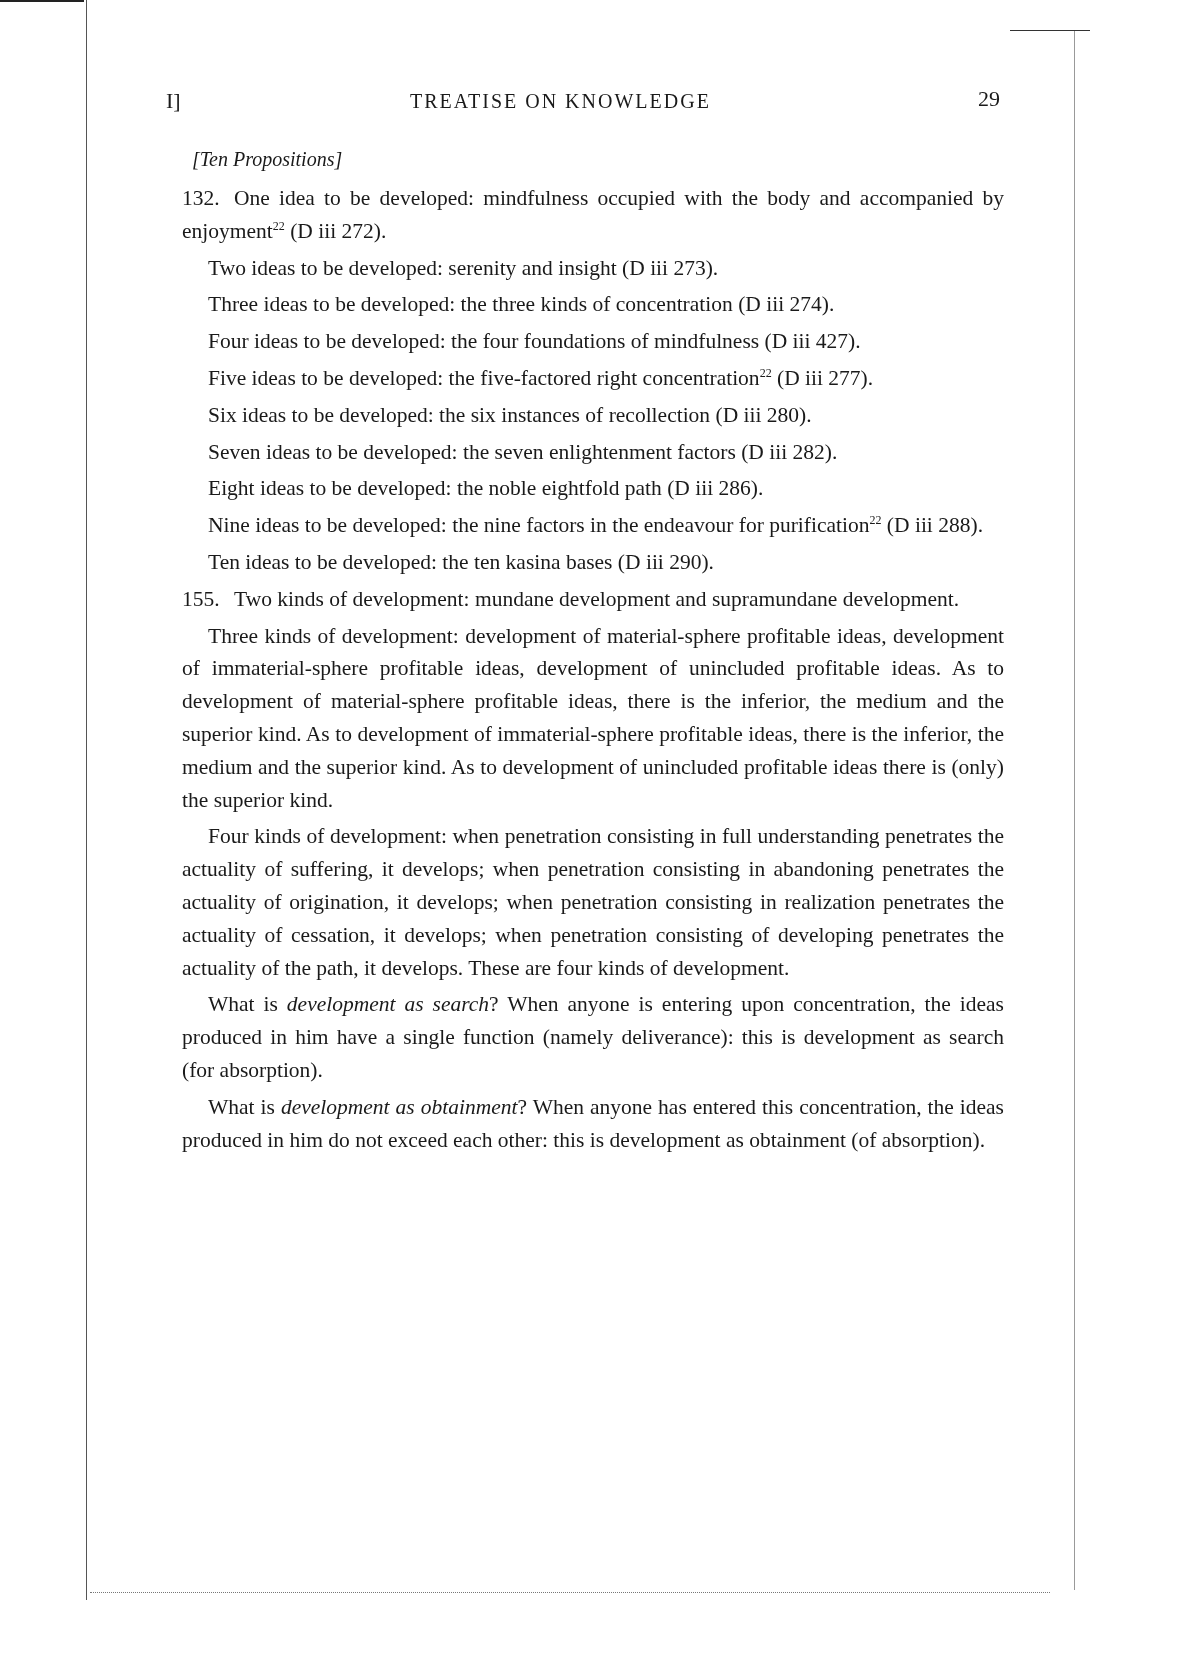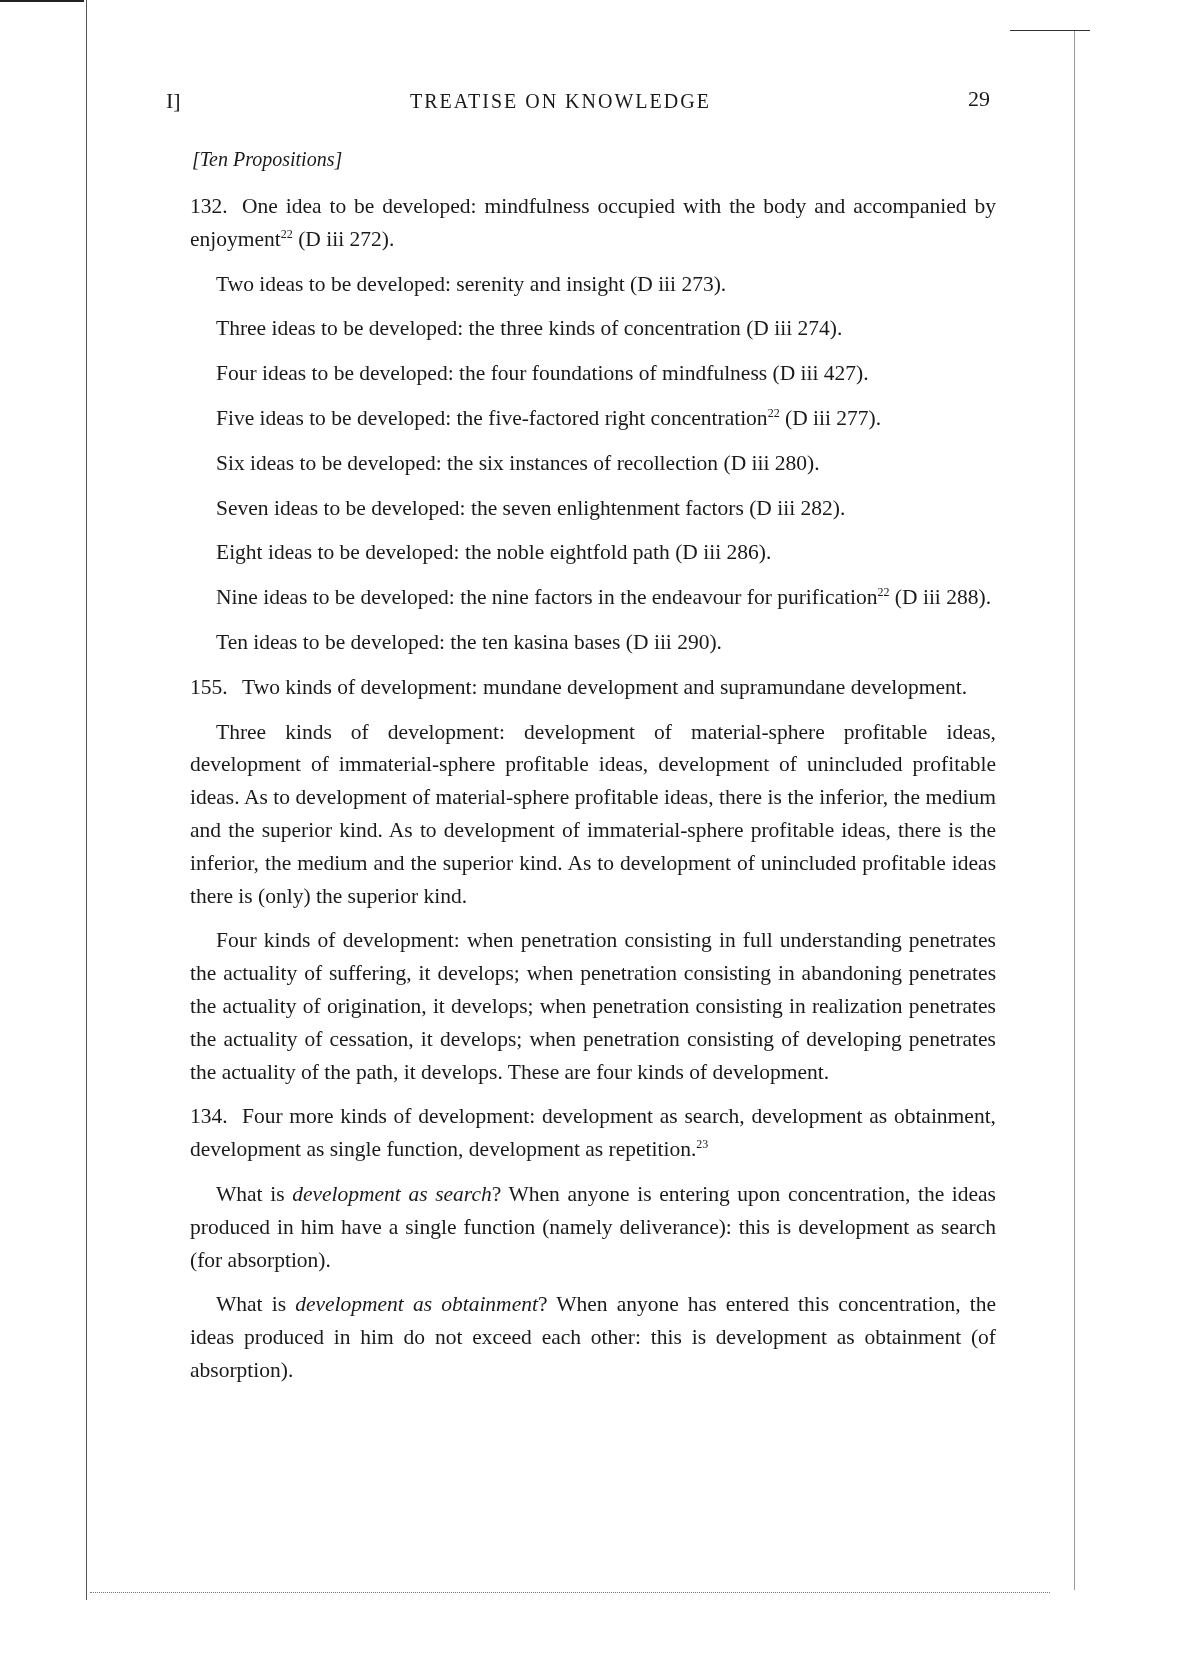--- a/index.html
+++ b/index.html
@@ -6,24 +6,24 @@
   body { width: 1184px; height: 1653px; position: relative; overflow: hidden;
          font-family: "Liberation Serif", "DejaVu Serif", serif; color: #1a1a1a; }
   .page-frame-left { position: absolute; left: 86px; top: 0; width: 1px; height: 1600px; background: #555; }
   .page-frame-top { position: absolute; left: 0; top: 0; width: 84px; height: 2px; background: #222; }
   .page-frame-right { position: absolute; left: 1074px; top: 30px; width: 1px; height: 1560px; background: #999; }
   .top-rule { position: absolute; left: 1010px; top: 30px; width: 80px; height: 1px; background: #333; }
   .bottom-rule { position: absolute; left: 90px; top: 1592px; width: 960px; border-top: 1px dotted #777; }
   .running-head { position: absolute; top: 84px; left: 166px; width: 834px; height: 30px; }
   .rh-left { position: absolute; left: 0; top: 4px; font-size: 22px; }
   .rh-title { position: absolute; left: 244px; top: 6px; font-size: 20px; letter-spacing: 2px; }
-  .rh-page { position: absolute; right: 10px; top: 2px; font-size: 22px; }
+  .rh-page { position: absolute; right: 0; top: 2px; font-size: 22px; }
   .section-heading { position: absolute; left: 192px; top: 148px; font-size: 20px; font-style: italic; }
   .text-body { position: absolute; left: 178px; top: 178px; width: 830px; font-size: 21.5px; line-height: 32.8px; }
-  .text-body p { margin: 12px; text-align: justify; }
+  .text-body p { margin: 4px; text-align: justify; }
   .text-body p.indent { text-indent: 26px; }
   .text-body p.num { text-indent: 0; }
   .pnum { display: inline-block; width: 52px; }
   sup { font-size: 12px; line-height: 0; vertical-align: super; }
   em { font-style: italic; }
 </style>
 </head>
 <body>
 
 <div class="page-frame-top"></div>
@@ -47,16 +47,15 @@
   <p class="indent"><span>Four ideas to be developed: the four foundations of mindfulness (D iii 427).</span></p>
   <p class="indent"><span>Five ideas to be developed: the five-factored right concentration</span><sup>22</sup><span> (D iii 277).</span></p>
   <p class="indent"><span>Six ideas to be developed: the six instances of recollection (D iii 280).</span></p>
   <p class="indent"><span>Seven ideas to be developed: the seven enlightenment factors (D iii 282).</span></p>
   <p class="indent"><span>Eight ideas to be developed: the noble eightfold path (D iii 286).</span></p>
   <p class="indent"><span>Nine ideas to be developed: the nine factors in the endeavour for purification</span><sup>22</sup><span> (D iii 288).</span></p>
   <p class="indent"><span>Ten ideas to be developed: the ten kasina bases (D iii 290).</span></p>
   <p class="num"><span class="pnum">155.</span><span>Two kinds of development: mundane development and supramundane development.</span></p>
   <p class="indent"><span>Three kinds of development: development of material-sphere profitable ideas, development of immaterial-sphere profitable ideas, development of unincluded profitable ideas. As to development of material-sphere profitable ideas, there is the inferior, the medium and the superior kind. As to development of immaterial-sphere profitable ideas, there is the inferior, the medium and the superior kind. As to development of unincluded profitable ideas there is (only) the superior kind.</span></p>
   <p class="indent"><span>Four kinds of development: when penetration consisting in full understanding penetrates the actuality of suffering, it develops; when penetration consisting in abandoning penetrates the actuality of origination, it develops; when penetration consisting in realization penetrates the actuality of cessation, it develops; when penetration consisting of developing penetrates the actuality of the path, it develops. These are four kinds of development.</span></p>
-  <p class="num"><span class="pnum">134.</span><span>Four more kinds of development: development as search, development as obtainment, development as single function, development as repetition.</span><sup>23</sup></p>
   <p class="indent"><span>What is </span><em>development as search</em><span>? When anyone is entering upon concentration, the ideas produced in him have a single function (namely deliverance): this is development as search (for absorption).</span></p>
   <p class="indent"><span>What is </span><em>development as obtainment</em><span>? When anyone has entered this concentration, the ideas produced in him do not exceed each other: this is development as obtainment (of absorption).</span></p>
 </div>
 
 </body></html>

